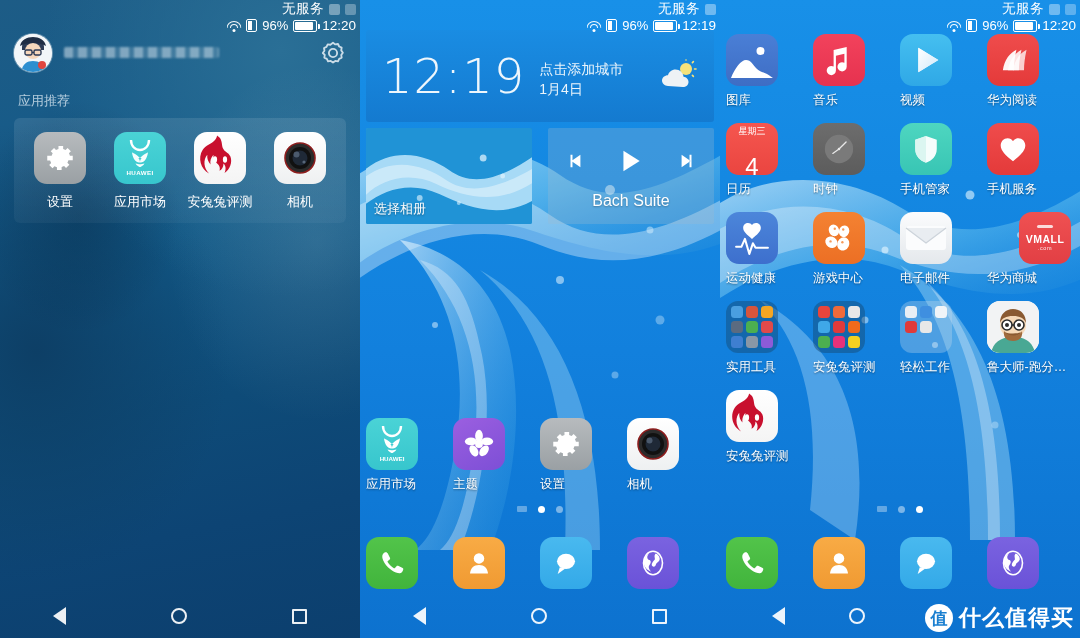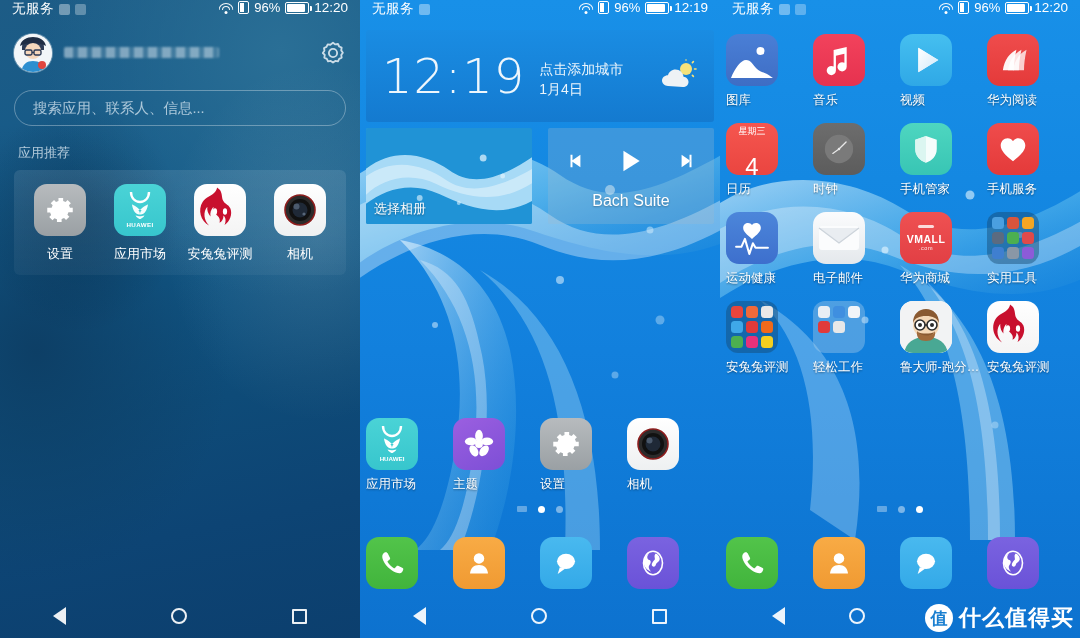--- a/index.html
+++ b/index.html
@@ -8,22 +8,22 @@
     width: 1080px; height: 638px;
     font-family: "Liberation Sans", "DejaVu Sans", sans-serif;
     overflow: hidden; background: #0b3a63;
   }
   .stage { position: relative; width: 1080px; height: 638px; display: flex; }
   .panel { position: relative; width: 360px; height: 638px; overflow: hidden; }
 
   
   .statusbar {
     position: absolute; top: 0; left: 0; right: 0; height: 26px;
-    display: flex; align-items: flex-start; padding: 0 12px;
-    color: #fff; font-size: 13px; z-index: 40;
+    display: flex; align-items: flex-end; padding: 0 4px;
+    color: #fff; font-size: 13px; z-index: 40; flex-direction: column;
   }
   .sb-left { display: flex; align-items: center; gap: 5px; }
   .sb-carrier { font-size: 13.5px; letter-spacing: .5px; }
   .sb-mini { width: 11px; height: 11px; border-radius: 2px; background: rgba(255,255,255,.38); display:inline-block; position: relative;}
   .sb-mini.b2 { background: rgba(255,255,255,.30); }
   .sb-right { margin-left: auto; display: flex; align-items: center; gap: 5px; font-size: 13px; }
   .ico-wifi { width: 15px; height: 12px; position: relative; display:inline-block;}
   .ico-wifi i { position: absolute; border: 1.6px solid #fff; border-bottom: none; border-radius: 50% 50% 0 0 / 100% 100% 0 0; left: 50%; transform: translateX(-50%); }
   .ico-wifi i:nth-child(1){ width: 15px; height: 7px; bottom: 4px; opacity:.95;}
   .ico-wifi i:nth-child(2){ width: 8px; height: 4px; bottom: 4px; opacity:.95;}
@@ -200,23 +200,20 @@
           <span></span>
         </div>
         <div class="gear-btn">
           <svg viewBox="0 0 24 24" width="26" height="26" aria-hidden="true">
             <path fill="none" stroke="#e8f1f7" stroke-width="1.7" d="M12 8.2a3.8 3.8 0 1 0 0 7.6 3.8 3.8 0 0 0 0-7.6z"></path>
             <path fill="none" stroke="#e8f1f7" stroke-width="1.7" stroke-linejoin="round" d="M12 2.6l2.1 1.5 2.5-.4 1.1 2.3 2.3 1.1-.4 2.5 1.5 2.1-1.5 2.1.4 2.5-2.3 1.1-1.1 2.3-2.5-.4-2.1 1.5-2.1-1.5-2.5.4-1.1-2.3-2.3-1.1.4-2.5L2.6 12l1.5-2.1-.4-2.5 2.3-1.1 1.1-2.3 2.5.4z"></path>
           </svg>
         </div>
       </div>
 
-      <div class="searchbar">
-        <span>搜索应用、联系人、信息...</span>
-      </div>
 
       <div class="sec-title">应用推荐</div>
 
       <div class="rec-card">
 
         <div class="rec-item">
           <div class="ic ic-settings">
             <svg viewBox="0 0 40 40" width="34" height="34" aria-hidden="true">
               <path class="glyph" d="M20 12.6c-4.1 0-7.4 3.3-7.4 7.4s3.3 7.4 7.4 7.4 7.4-3.3 7.4-7.4-3.3-7.4-7.4-7.4zm0 11a3.6 3.6 0 1 1 0-7.2 3.6 3.6 0 0 1 0 7.2z"></path>
               <path class="glyph" d="M35 17.4h-3.3a12 12 0 0 0-1.2-2.9l2.3-2.3-3.9-3.9-2.3 2.3a12 12 0 0 0-2.9-1.2V6h-5.5v3.4a12 12 0 0 0-2.9 1.2l-2.3-2.3-3.9 3.9 2.3 2.3a12 12 0 0 0-1.2 2.9H5v5.5h3.4c.3 1 .7 2 1.2 2.9l-2.3 2.3 3.9 3.9 2.3-2.3c.9.5 1.9.9 2.9 1.2V34h5.5v-3.4c1-.3 2-.7 2.9-1.2l2.3 2.3 3.9-3.9-2.3-2.3c.5-.9.9-1.9 1.2-2.9H35z"></path>
@@ -621,34 +618,53 @@
       <div class="cell">
         <div class="ic ic-health">
           <svg viewBox="0 0 52 52" width="46" height="46" aria-hidden="true">
             <path class="glyph" d="M26 27c-6-5-10-8-10-12.5 0-3.3 2.6-5.5 5.5-5.5 2 0 3.6 1 4.5 2.4.9-1.4 2.5-2.4 4.5-2.4 2.9 0 5.5 2.2 5.5 5.5C36 19 32 22 26 27z"></path>
             <path fill="none" stroke="#fff" stroke-width="2.3" stroke-linecap="round" stroke-linejoin="round" d="M8 36h6l4-9 5 17 4-12 3 5h14"></path>
           </svg>
         </div>
         <div class="cell-label">运动健康</div>
       </div>
 
+      <div class="cell">
+        <div class="ic ic-game">
+          <svg viewBox="0 0 52 52" width="44" height="44" aria-hidden="true">
+            <g fill="#fff">
+              <ellipse cx="20" cy="17" rx="6" ry="7" transform="rotate(-25 20 17)"></ellipse>
+              <ellipse cx="32" cy="18" rx="6" ry="7" transform="rotate(20 32 18)"></ellipse>
+              <ellipse cx="17" cy="31" rx="6.5" ry="7.5" transform="rotate(-55 17 31)"></ellipse>
+              <ellipse cx="31" cy="33" rx="7" ry="8" transform="rotate(25 31 33)"></ellipse>
+            </g>
+            <g fill="#f48232" opacity=".8">
+              <circle cx="21" cy="15" r="1.4"></circle>
+                <circle cx="31" cy="16" r="1.4"></circle>
+              <circle cx="16" cy="30" r="1.4"></circle>
+                <circle cx="30" cy="31" r="1.4"></circle>
+            </g>
+          </svg>
+        </div>
+        <div class="cell-label">游戏中心</div>
+      </div>
 
       <div class="cell">
         <div class="ic ic-mail">
           <svg viewBox="0 0 52 52" width="52" height="52" aria-hidden="true">
             <rect x="6" y="14" width="40" height="24" rx="3" fill="#fbfcfd"></rect>
             <path d="M6 16l20 15 20-15z" fill="#e9edf1"></path>
             <path d="M6 16l20 15 20-15" fill="none" stroke="#ccd3da" stroke-width="1.2"></path>
           </svg>
         </div>
         <div class="cell-label">电子邮件</div>
       </div>
 
       <div class="cell">
-        <div class="ic ic-vmall" style="flex-direction:column;">
+        <div class="ic ic-vmall" style="flex-direction:column;margin-left:32px;">
           <div style="width:16px;height:3px;border-radius:2px;background:rgba(255,255,255,.8);margin-bottom:5px;"></div>
           <div style="color:#fff;font-size:10.5px;font-weight:bold;letter-spacing:.5px;">VMALL</div>
           <div style="color:rgba(255,255,255,.9);font-size:5.5px;letter-spacing:.6px;">.com</div>
         </div>
         <div class="cell-label">华为商城</div>
       </div>
 
       <div class="cell">
         <div class="ic folder">
           <span class="mini" style="background:#4a9fe0"></span>

